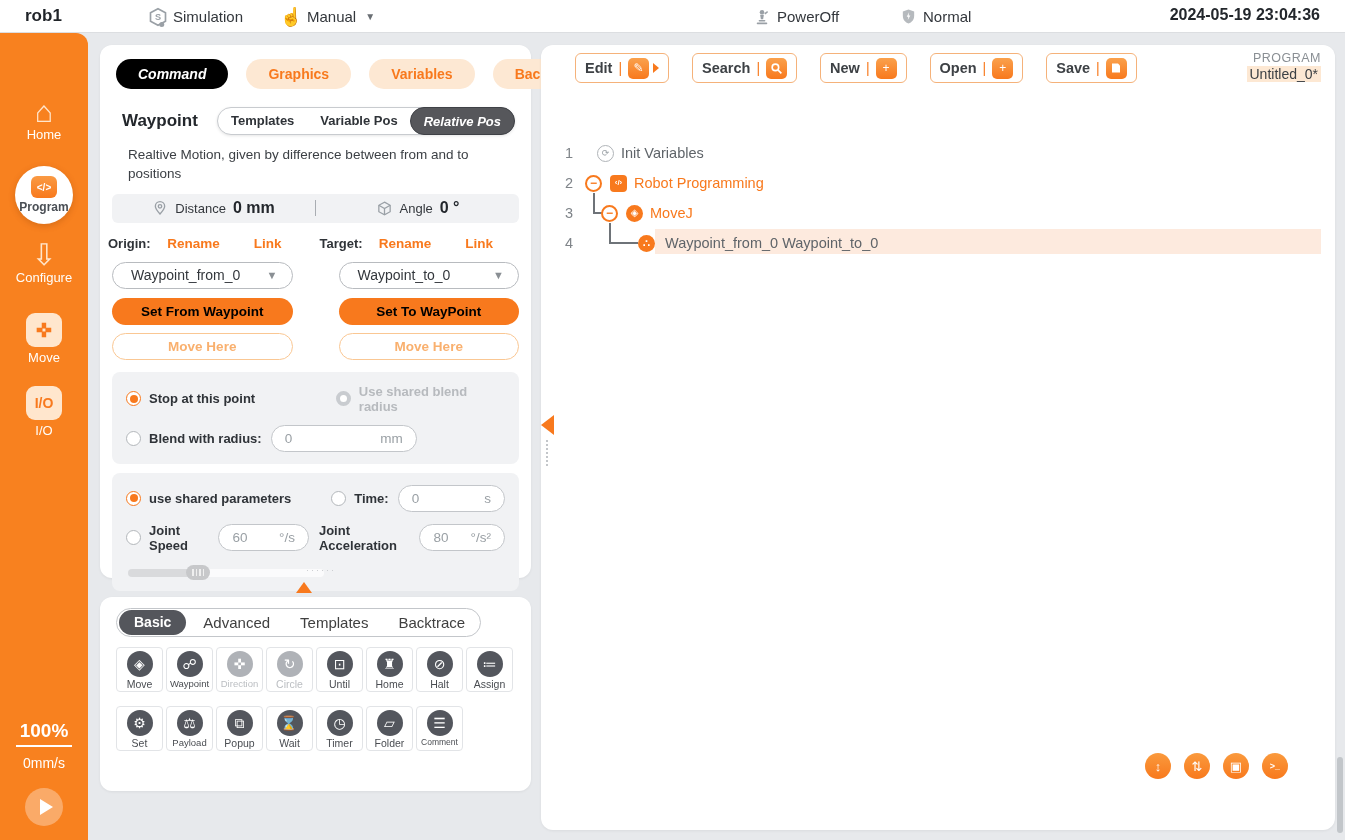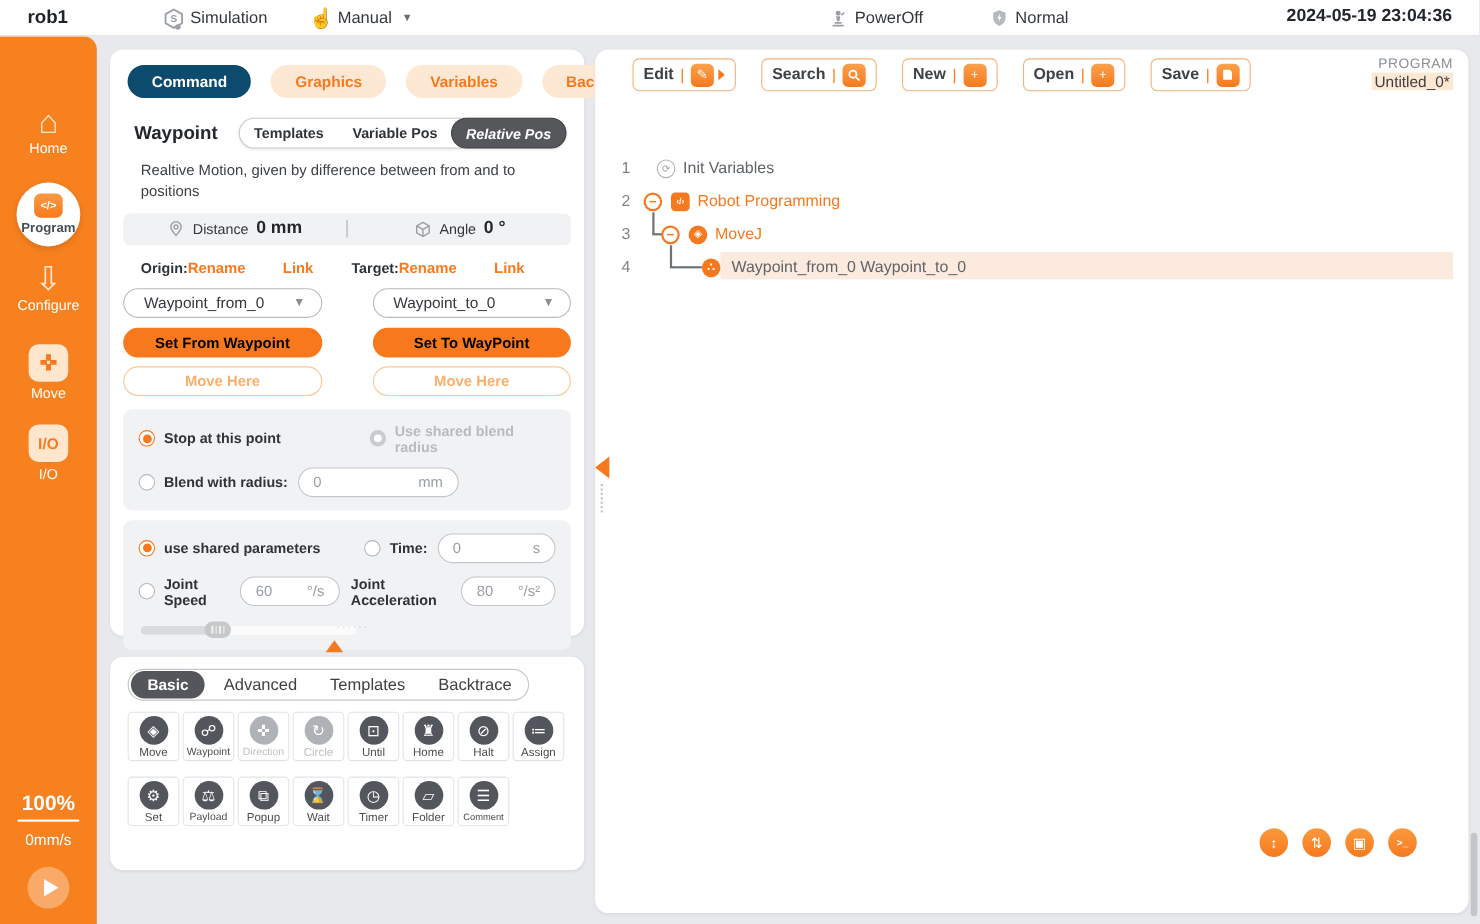--- a/index.html
+++ b/index.html
@@ -30,37 +30,37 @@
   .sb-play { position:absolute; left:25px; top:755px; width:38px; height:38px; border-radius:50%; background:rgba(255,255,255,.33); display:flex; align-items:center; justify-content:center; cursor:pointer; }
   .sb-play .tri { width:0; height:0; border-left:13px solid #fff; border-top:8px solid transparent; border-bottom:8px solid transparent; margin-left:4px; }
   
   .panel { position:absolute; background:#fff; border-radius:12px; box-shadow:0 1px 3px rgba(0,0,0,.06); }
   #cmd-panel { left:100px; top:45px; width:431px; height:533px; }
   #palette-panel { left:100px; top:597px; width:431px; height:194px; }
   #prog-panel { left:541px; top:45px; width:794px; height:785px; }
   
   .cmd-tabs { display:flex; gap:18px; margin:14px 16px 0; }
   .cmd-tab { height:30px; line-height:30px; padding:0 22px; border-radius:15px; background:#fde8d3; color:#f8791d; font-size:14px; font-weight:bold; cursor:pointer; }
-  .cmd-tab.active { background:#0c4a6e; color:#fff; }
+  .cmd-tab.active { background:#000000; color:#fff;font-style:italic; }
   
   .wp-row { margin:18px 16px 0 22px; display:flex; align-items:center; justify-content:space-between; }
   .wp-title { font-size:17px; font-weight:bold; color:#23272c; }
   .seg { display:flex; align-items:center; height:28px; border:1px solid #c8cbcf; border-radius:14px; background:#fff; box-shadow:0 1px 3px rgba(0,0,0,.10); }
   .seg-opt { padding:0 13px; font-size:13px; font-weight:bold; color:#2f3338; height:28px; line-height:27px; cursor:pointer; white-space:nowrap; }
   .seg-opt.active { background:#56575b; color:#fff; border-radius:14px; margin:-1px; border:1px solid #3f4146;font-style:italic; }
   .wp-desc { margin:11px 24px 0 28px; font-size:13.5px; color:#3c4045; line-height:1.4; }
   
   .dist-bar { margin:10px 12px 0; height:29px; background:#f1f2f4; border-radius:6px; display:flex; align-items:center; }
   .dist-half { flex:1; display:flex; align-items:center; justify-content:center; gap:7px; }
   .dist-divider { width:1px; height:16px; background:#a9adb2; }
   .dist-label { font-size:13px; color:#33373c; }
   .dist-value { font-size:16px; font-weight:bold; color:#23272c; }
   .gray-svg { color:#9aa0a6; display:inline-flex; }
   
-  .ot-labels { margin:13px 24px 0; display:flex; }
+  .ot-labels { margin:13px 4px 0; display:flex; }
   .ot-col { width:50%; display:flex; align-items:center; padding-left:4px; }
   .ot-name { font-size:13px; font-weight:bold; color:#2f3338; width:66px; }
   .ot-link { font-size:13.5px; font-weight:bold; color:#f8791d; cursor:pointer; margin-right:34px; }
   .dd-row, .btn-row { margin:11px 12px 0; display:flex; gap:46px; }
   .dropdown { width:181px; height:27px; border:1px solid #b8bbbf; border-radius:13.5px; background:#fff; display:flex; align-items:center; justify-content:space-between; padding:0 14px 0 18px; font-size:14px; color:#33373c; cursor:pointer; }
   .dd-caret { color:#8a8f94; font-size:11px; }
   .btn-solid { width:181px; height:27px; border-radius:13.5px; background:#f8791d; color:#000000; font-size:13.5px; font-weight:bold; display:flex; align-items:center; justify-content:center; cursor:pointer; }
   .btn-ghost { width:181px; height:27px; border-radius:13.5px; background:#fff; border:1px solid #fac793; color:#f9b06e; font-size:13.5px; font-weight:bold; display:flex; align-items:center; justify-content:center; cursor:pointer; }
   
   .gray-sec { margin:12px 12px 0; background:#f1f2f4; border-radius:8px; padding:12px 14px; }

